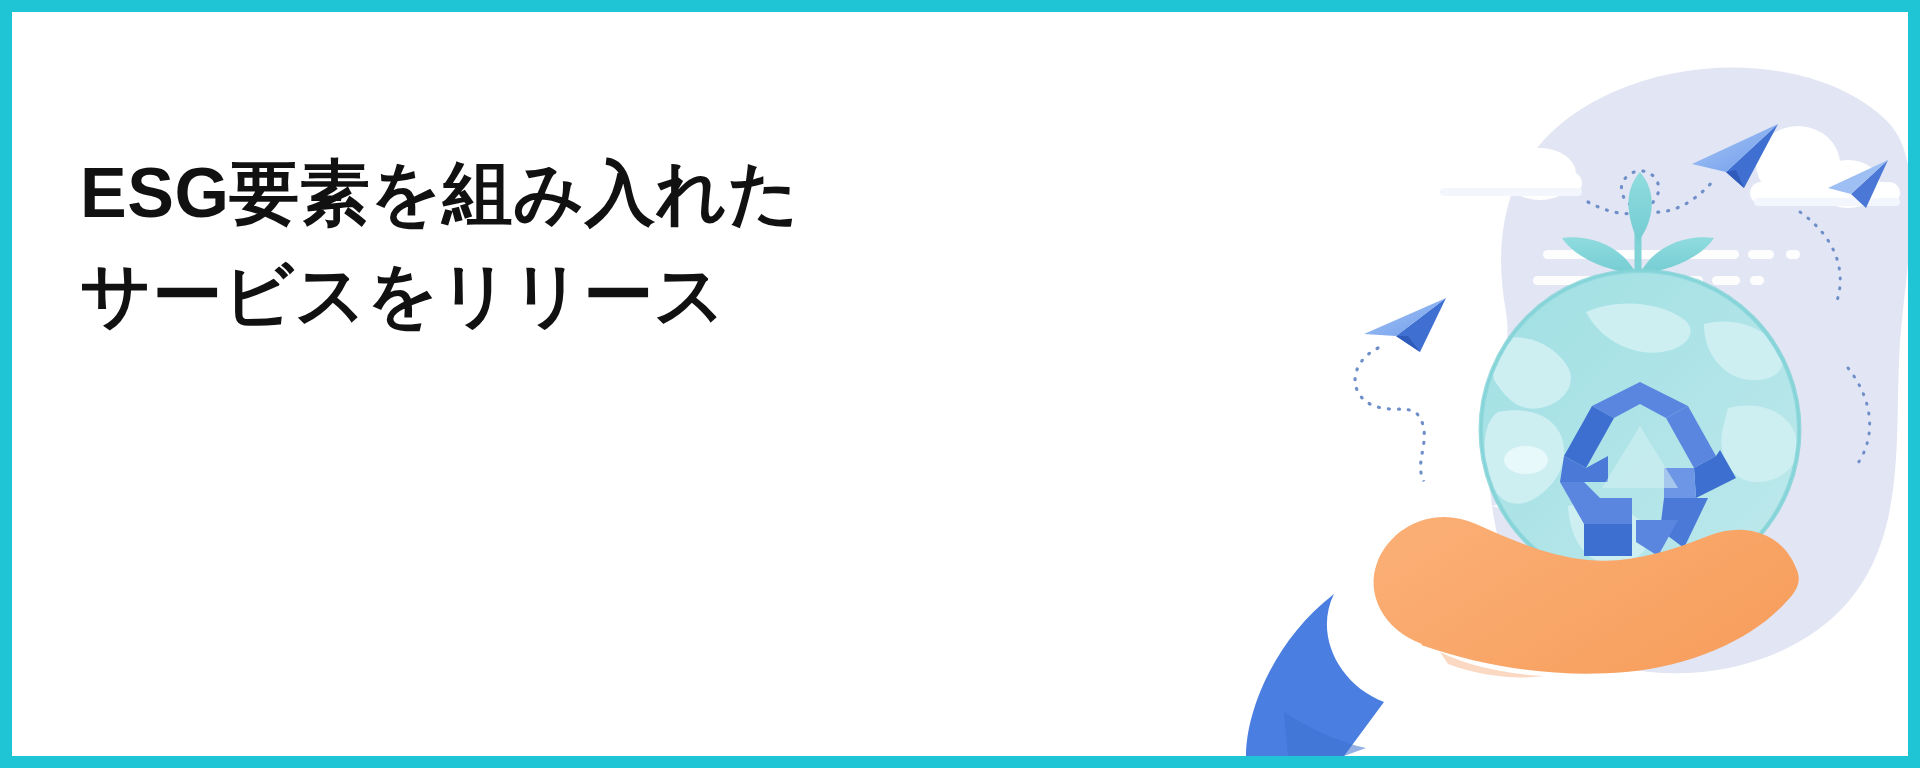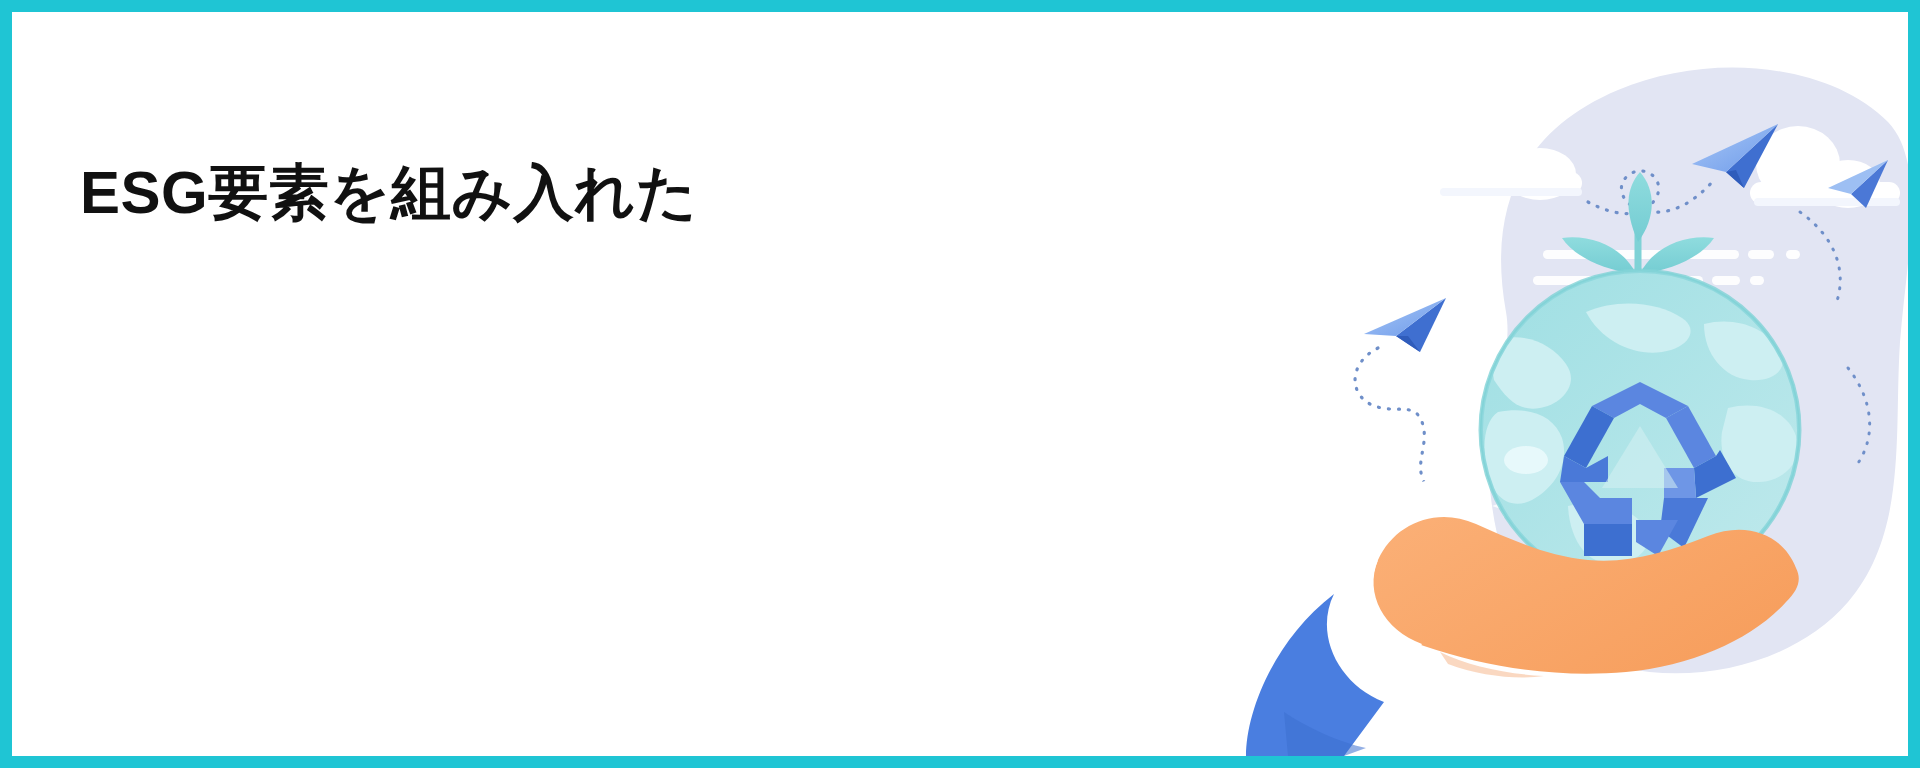--- a/index.html
+++ b/index.html
@@ -37,21 +37,21 @@
     position: absolute;
     left: 68px;
     top: 130px;
     width: 860px;
   }
   .headline-line {
     display: block;
     color: #111111;
     font-family: "Liberation Sans", "DejaVu Sans", sans-serif;
     font-weight: 700;
-    font-size: 60px;
+    font-size: 70px;
     line-height: 102px;
     letter-spacing: 0.5px;
     white-space: nowrap;
   }
 
   
   #illustration {
     position: absolute;
     right: 0px;
     top: 0px;
@@ -65,20 +65,21 @@
   }
 </style>
 </head>
 <body>
 
 <div id="banner">
   <div id="inner">
 
     <div id="headline">
       <span class="headline-line">ESG要素を組み入れた</span>
+      <span class="headline-line">サービスをリリース</span>
     </div>
 
     <div id="illustration">
       <svg viewBox="0 0 720 744" xmlns="http://www.w3.org/2000/svg">
         <defs>
           <linearGradient id="globeGrad" x1="0" y1="0" x2="1" y2="1">
             <stop offset="0%" stop-color="#9fdfe3"></stop>
             <stop offset="100%" stop-color="#bfe9ec"></stop>
           </linearGradient>
           <linearGradient id="handGrad" x1="0" y1="0" x2="1" y2="0.6">

